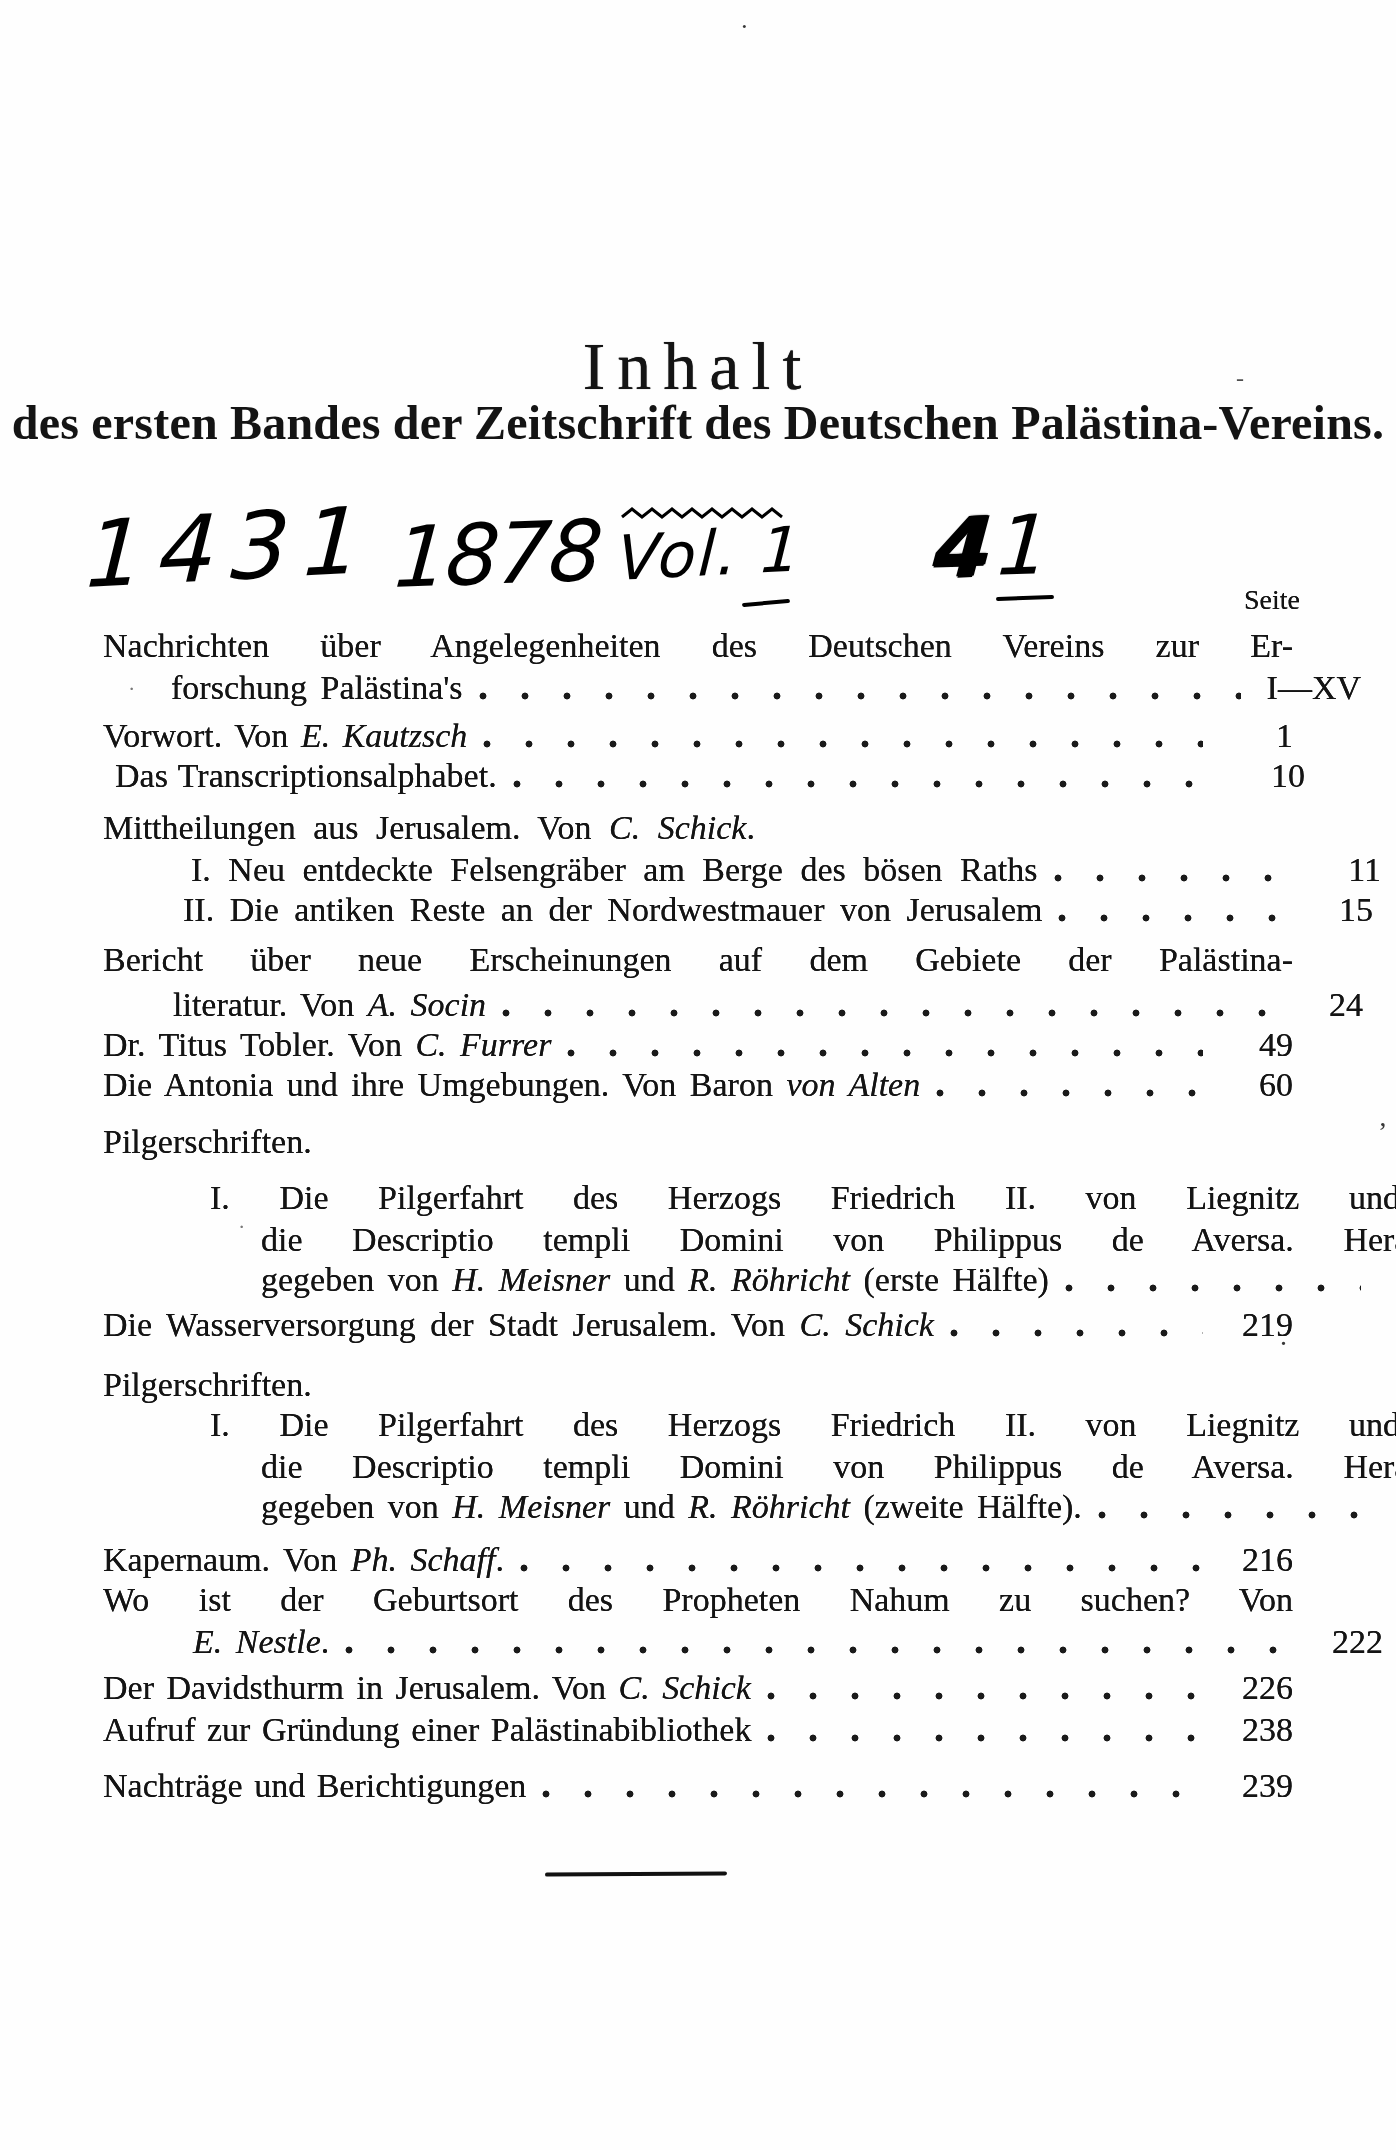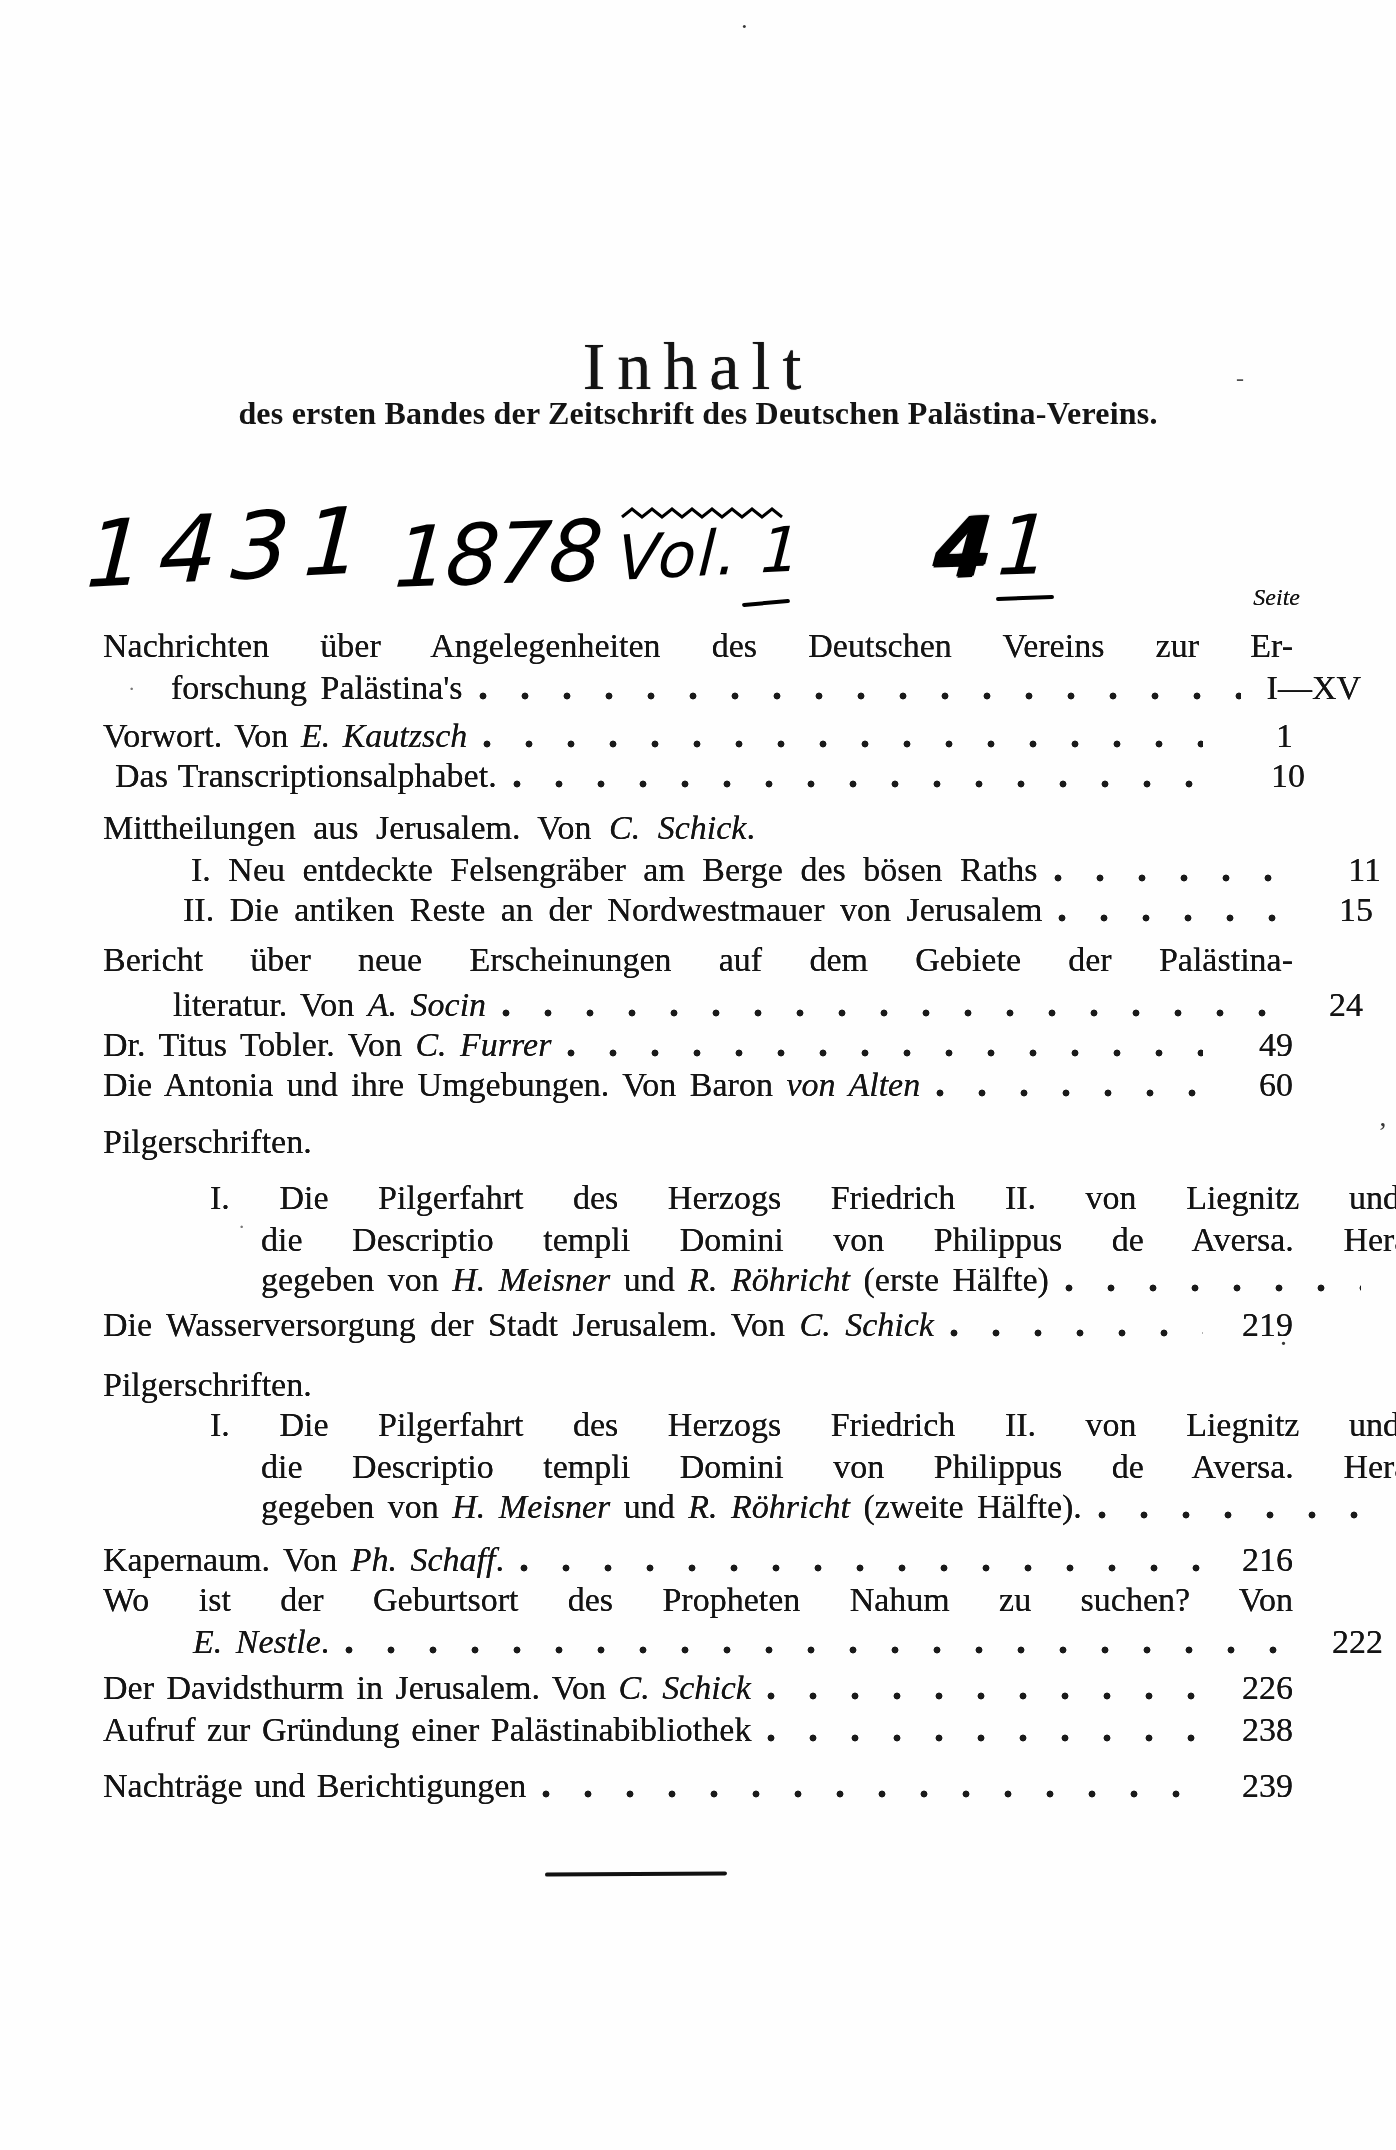--- a/index.html
+++ b/index.html
@@ -4,31 +4,31 @@
 <style>
   html,body{margin:0;padding:0;background:#ffffff;}
   .page{position:relative;width:1396px;height:2150px;background:#fefefe;color:#141414;
         font-family:"Liberation Serif",serif;overflow:hidden;margin:0 auto;}
 
   .page-title{position:absolute;top:286px;left:0;right:0;text-align:center;
       font-size:68px;line-height:1;font-weight:400;letter-spacing:12px;
       text-shadow:0 0 0.7px currentColor;white-space:nowrap;}
 
   .subtitle{position:absolute;top:394px;left:0;right:0;text-align:center;
-      font-size:32px;line-height:1.2;font-weight:700;white-space:nowrap;letter-spacing:0.2px;}
+      font-size:48px;line-height:1.2;font-weight:700;white-space:nowrap;letter-spacing:0.2px;}
 
   
   .hand-token{position:absolute;font-family:"DejaVu Sans",sans-serif;font-style:italic;
       color:#000;line-height:1;white-space:pre;transform-origin:left bottom;}
   .hand-token .blob{font-weight:700;text-shadow:0 0 2px #000,1.5px 0 0 #000,-1.5px 0 0 #000,0 1.5px 0 #000;}
   .wavy{position:absolute;}
   .hand-underline{position:absolute;background:#000;border-radius:2px;}
 
   .seite-label{position:absolute;top:584px;left:1100px;width:200px;text-align:right;
-      font-size:24px;text-shadow:0 0 0.5px currentColor;font-style:italic;}
+      font-size:28px;text-shadow:0 0 0.5px currentColor;}
 
   
   .toc{position:absolute;top:0;left:103px;width:1190px;height:2150px;}
   .toc-line{position:absolute;left:0;width:1190px;display:flex;align-items:baseline;
       font-size:34px;line-height:1.15;text-shadow:0 0 0.6px currentColor;word-spacing:5px;}
   .toc-line .toc-text{white-space:nowrap;}
   .toc-line.justify{display:block;}
   .toc-line.justify .toc-text{display:block;white-space:normal;
       text-align:justify;text-align-last:justify;}
   .toc-text em{font-style:italic;}

